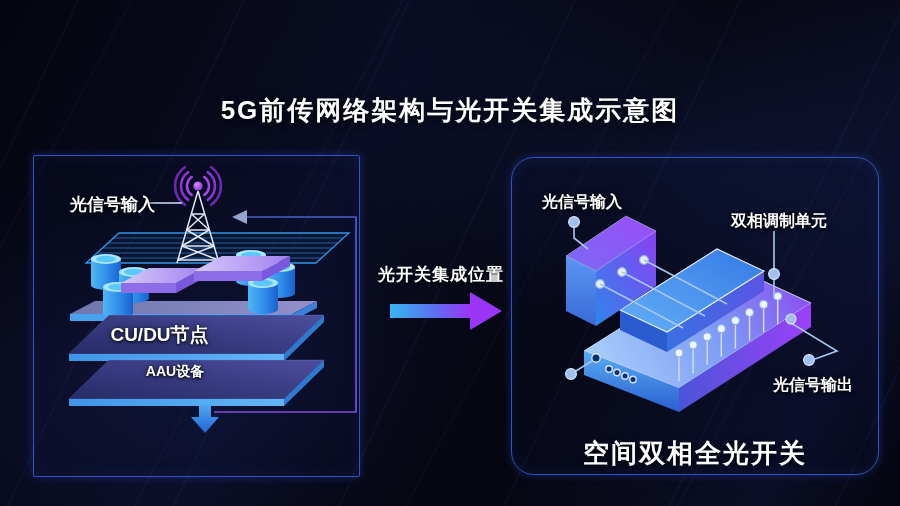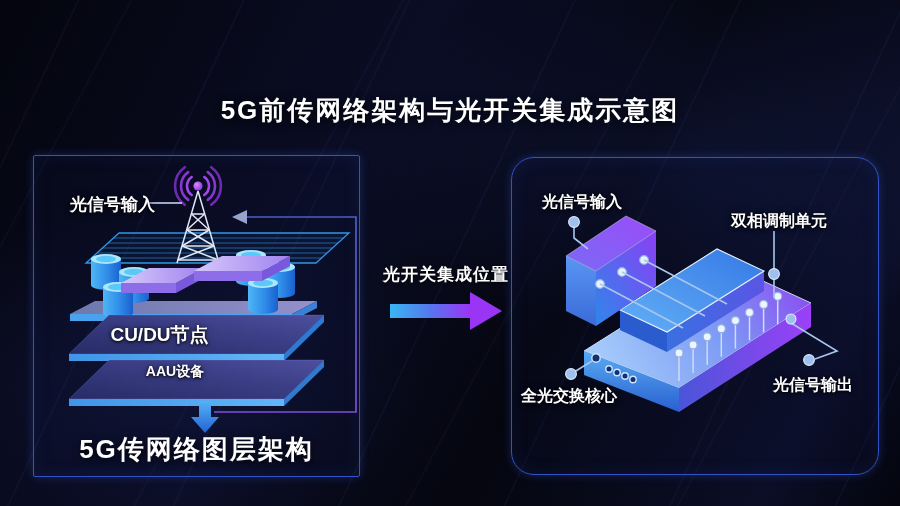--- a/index.html
+++ b/index.html
@@ -37,21 +37,21 @@
     position:absolute;color:#fff;font-weight:bold;text-align:center;
     text-shadow:0 1px 3px rgba(0,0,0,.95),0 0 6px rgba(0,0,0,.6);
     white-space:nowrap;
   }
   .caption{
     position:absolute;left:0;right:0;color:#fff;font-weight:bold;text-align:center;
     font-size:26px;letter-spacing:2px;
     text-shadow:0 2px 8px rgba(0,0,0,.9);
   }
   svg{position:absolute;left:0;top:0;}
-  .mid-label{position:absolute;left:378px;top:263px;width:136px;text-align:center;
+  .mid-label{position:absolute;left:378px;top:263px;width:136px;text-align:left;
     color:#fff;font-weight:bold;font-size:17px;letter-spacing:1px;
     text-shadow:0 1px 3px rgba(0,0,0,.95);}
   .mid-arrow{position:absolute;left:385px;top:288px;}
 </style>
 </head>
 <body>
 
 <div class="stage">
   <div class="streaks"></div>
 
@@ -194,21 +194,20 @@
         <polygon points="35,243 250,243 250,250 35,250" fill="url(#lg-layeredge)"></polygon>
         <polygon points="250,243 290,204 290,211 250,250" fill="#2f7ad0"></polygon>
       </g>
 
       <polygon points="165,245 177,245 177,261 185,261 171,277 157,261 165,261" fill="url(#lg-arrdown)"></polygon>
     </svg>
 
     <div class="lbl" style="left:36px;top:37px;width:78px;font-size:17px;">光信号输入</div>
     <div class="lbl" style="left:73px;top:166px;width:105px;font-size:19px;">CU/DU节点</div>
     <div class="lbl" style="left:97px;top:207px;width:88px;font-size:14px;">AAU设备</div>
-    <div class="caption" style="top:276px;">5G传网络图层架构</div>
   </div>
 
   <div class="mid-label">光开关集成位置</div>
   <svg class="mid-arrow" width="125" height="46" viewBox="0 0 125 46">
     <defs>
       <linearGradient id="lg-flow" x1="0" y1="0" x2="1" y2="0">
         <stop offset="0" stop-color="#38b6f2"></stop>
           <stop offset="0.5" stop-color="#5577ee"></stop>
           <stop offset="1" stop-color="#9b35f6"></stop>
       </linearGradient>
@@ -320,16 +319,16 @@
         <circle cx="62" cy="64" r="5.4"></circle>
         <circle cx="262" cy="116" r="5.4"></circle>
         <circle cx="279" cy="161" r="5"></circle>
         <circle cx="297" cy="202" r="5.4"></circle>
         <circle cx="59" cy="216" r="5.4"></circle>
       </g>
     </svg>
 
     <div class="lbl" style="left:24px;top:34px;width:92px;font-size:16px;">光信号输入</div>
     <div class="lbl" style="left:214px;top:53px;width:106px;font-size:16px;">双相调制单元</div>
-    <div class="lbl" style="left:4px;top:228px;width:106px;font-size:16px;">全光交换核心</div>
     <div class="lbl" style="left:256px;top:217px;width:90px;font-size:16px;">光信号输出</div>
+    <div class="caption" style="top:278px;">空间双相全光开关</div>
   </div>
 </div>
 
 </body></html>

